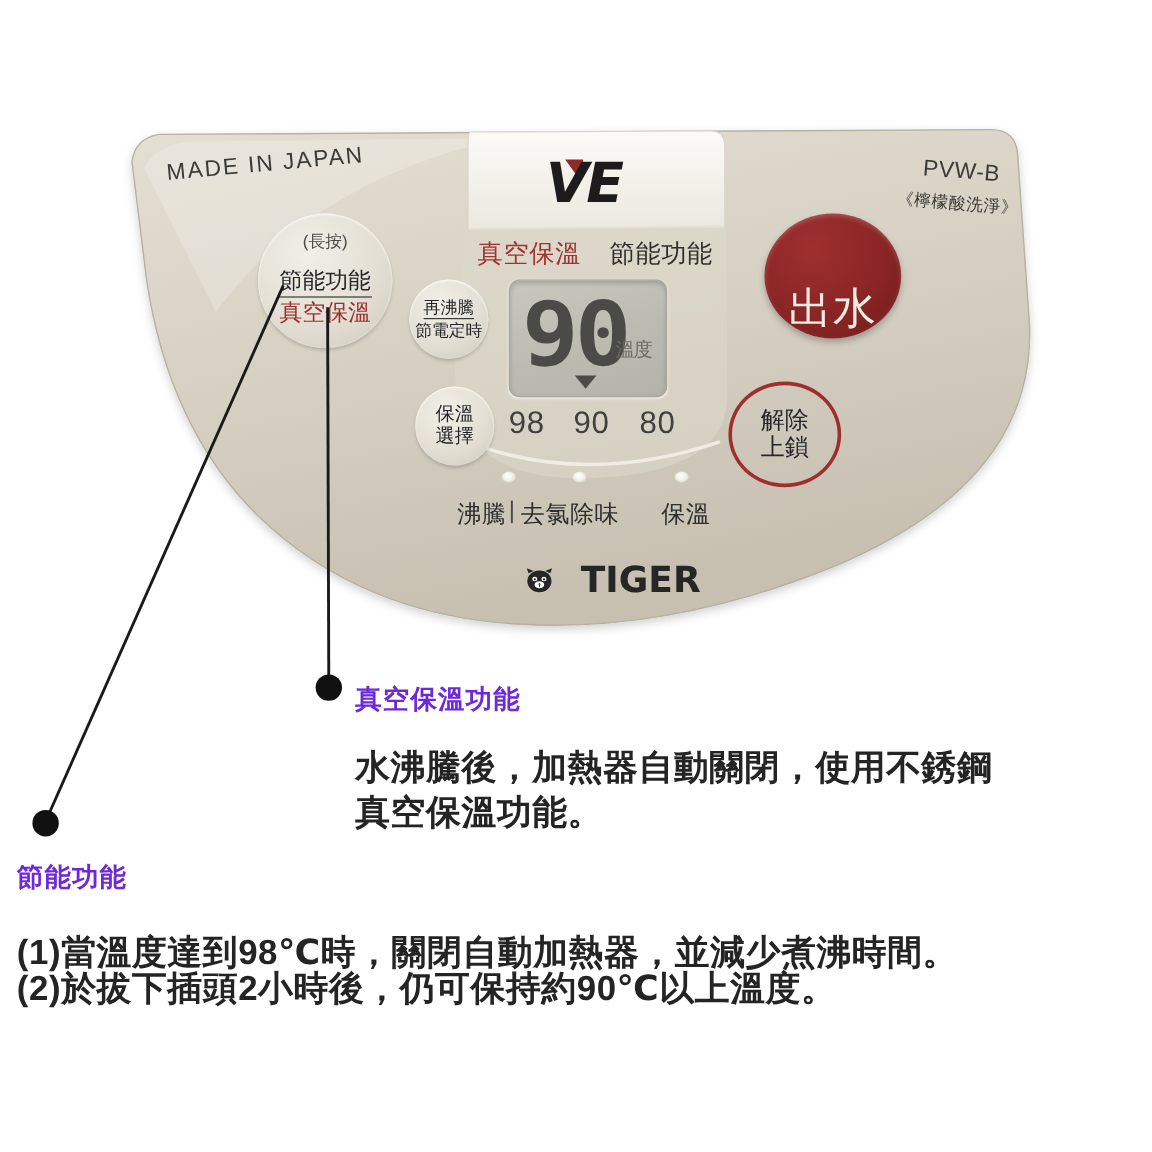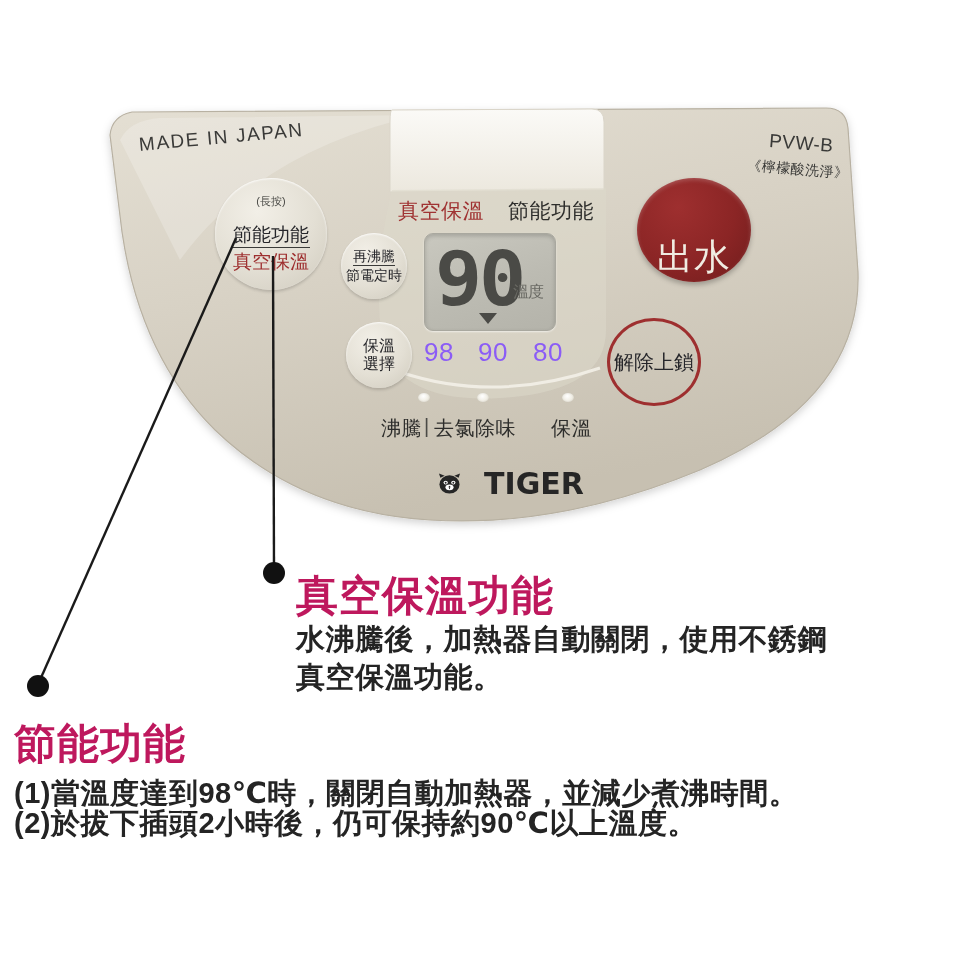--- a/index.html
+++ b/index.html
@@ -136,21 +136,21 @@
     left: 54px; top: 79px;
     width: 0; height: 0;
     border-left: 9px solid transparent;
     border-right: 9px solid transparent;
     border-top: 11px solid #4a4a46;
   }
 
   
   .temp-tick {
     font-size: 26px;
-    color: #8b5cf6;
+    color: #404040;
     top: 337px;
     letter-spacing: 0.5px;
   }
   #temp-tick-0 { left: 424px; }
   #temp-tick-1 { left: 478px; }
   #temp-tick-2 { left: 533px; }
 
   
   .rbtn {
     position: absolute;
@@ -162,21 +162,21 @@
     align-items: center;
     justify-content: center;
     text-align: center;
   }
 
   #btn-eco-vacuum {
     left: 215px; top: 178px;
     width: 112px; height: 112px;
   }
   #btn-eco-vacuum .sub-hint {
-    font-size: 11px; color: #4a4a46; line-height: 12px; margin-bottom: 17px;
+    font-size: 14px; color: #4a4a46; line-height: 12px; margin-bottom: 17px;
   }
   #btn-eco-vacuum .line-a {
     font-size: 19px; color: #26262a; line-height: 22px;
     border-bottom: 1.5px solid #3a3a38; padding: 0 1px 1px;
   }
   #btn-eco-vacuum .line-b {
     font-size: 19px; color: #9e2f2f; line-height: 22px; margin-top: 3px;
   }
 
   #btn-reboil {
@@ -217,21 +217,21 @@
     font-weight: 500;
   }
 
   
   #btn-unlock {
     position: absolute;
     left: 607px; top: 318px;
     width: 88px; height: 82px;
     border-radius: 50%;
     border: 3px solid #9e2f2f;
-    display: flex; flex-direction: row;
+    display: flex; flex-direction: column;
     align-items: center; justify-content: center;
     background: transparent;
   }
   #btn-unlock .line-a,
   #btn-unlock .line-b {
     font-size: 20px; color: #26262a; line-height: 22px;
   }
 
   
   .led {
@@ -279,23 +279,23 @@
   #callout-svg {
     position: absolute;
     left: 0; top: 0;
     width: 960px; height: 960px;
     pointer-events: none;
   }
 
   
   .heading-orange {
     position: absolute;
-    font-size: 42px;
+    font-size: 22px;
     font-weight: bold;
-    color: #be185d;
+    color: #6d28d9;
     letter-spacing: 1px;
   }
   #head-vacuum { left: 296px; top: 568px; }
   #head-eco    { left: 14px;  top: 716px; }
 
   .body-line {
     position: absolute;
     font-size: 29px;
     font-weight: bold;
     color: #242424;
@@ -347,20 +347,24 @@
     <path d="M 392 190 L 606 188 L 606 330 Q 606 392 500 398 Q 398 404 382 340 Q 372 268 392 190 Z" fill="#ddd8cb" opacity="0.55"></path>
     <path d="M 400 372 Q 495 404 600 368" fill="none" stroke="#f3f0e8" stroke-width="3" opacity="0.9"></path>
   </svg>
 
   <div class="panel-layer">
 
     <div class="abs" id="made-in-japan">MADE IN JAPAN</div>
     <div class="abs" id="model-code">PVW-B</div>
     <div class="abs" id="model-sub">《檸檬酸洗淨》</div>
 
+    <div class="abs" id="ve-logo-wrap">
+      <div id="ve-accent"></div>
+      <div id="ve-logo-text">VE</div>
+    </div>
 
     <div class="abs" id="disp-word-vacuum">真空保溫</div>
     <div class="abs" id="disp-word-eco">節能功能</div>
 
     <div class="abs" id="lcd-screen">
       <div id="lcd-digits">90</div>
       <div id="lcd-unit">溫度</div>
       <div id="lcd-marker"></div>
     </div>
 

